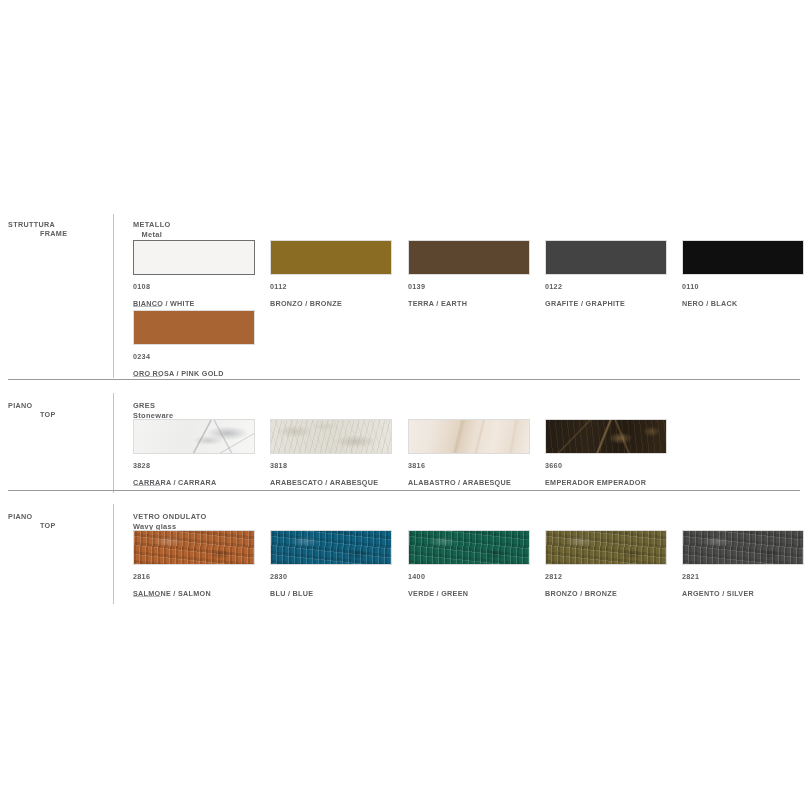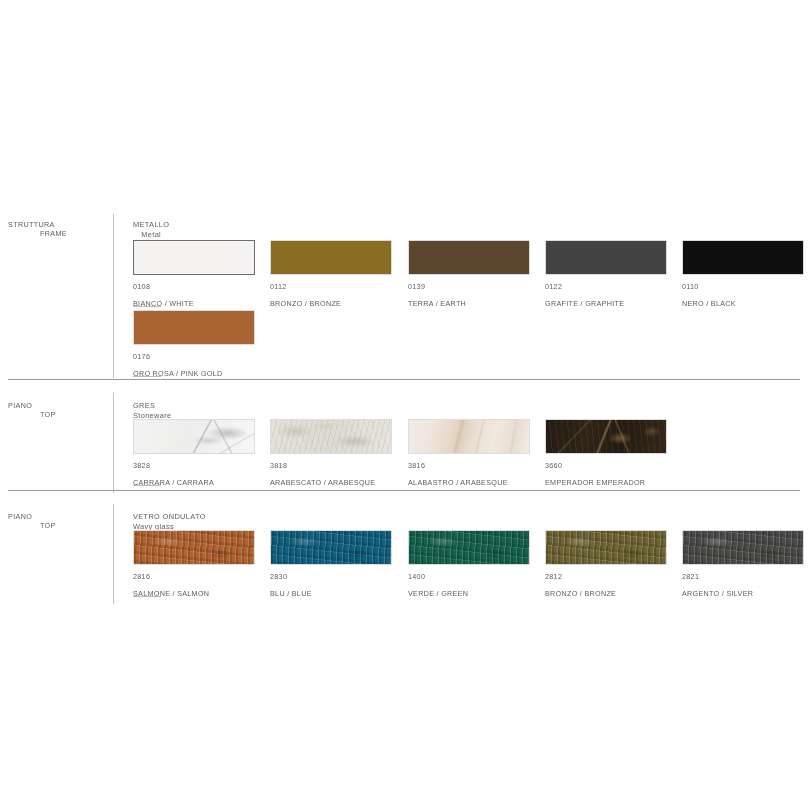--- a/index.html
+++ b/index.html
@@ -13,20 +13,21 @@
     position: relative;
     font-family: "Liberation Sans", sans-serif;
     color: #59595b;
     overflow: hidden;
   }
   .sheet {
     position: absolute;
     left: 0; top: 0;
     width: 810px;
     height: 810px;
+    font-weight: bold;
   }
 
   .section {
     position: absolute;
     left: 0;
     width: 810px;
   }
   .section-rule {
     position: absolute;
     left: 8px;
@@ -231,21 +232,21 @@
           </div>
           <div class="swatch-cell" style="left: 682px;">
             <div class="chip hairline" style="background: rgb(15, 15, 15);"></div>
             <div class="chip-code">0110</div>
             <div class="chip-name">NERO / BLACK</div>
           </div>
         </div>
         <div class="swatch-row" style="top: 104px;">
           <div class="swatch-cell" style="left: 133px;">
             <div class="chip hairline" style="background: rgb(169, 100, 52);"></div>
-            <div class="chip-code">0176</div>
+            <div class="chip-code">0234</div>
             <div class="chip-name">ORO ROSA / PINK GOLD</div>
             <div class="tick"></div>
           </div>
         </div>
       </div>
       <div class="section" style="top: 379px;">
         <div class="section-rule"></div>
         <div class="cat-label" style="top: 22px;"><span>PIANO</span><span class="l2">TOP</span></div>
         <div class="vrule" style="top: 14px; height: 100px;"></div>
         <div class="group-title" style="top: 22px;"><span>GRES</span><span class="sub">Stoneware</span></div>

